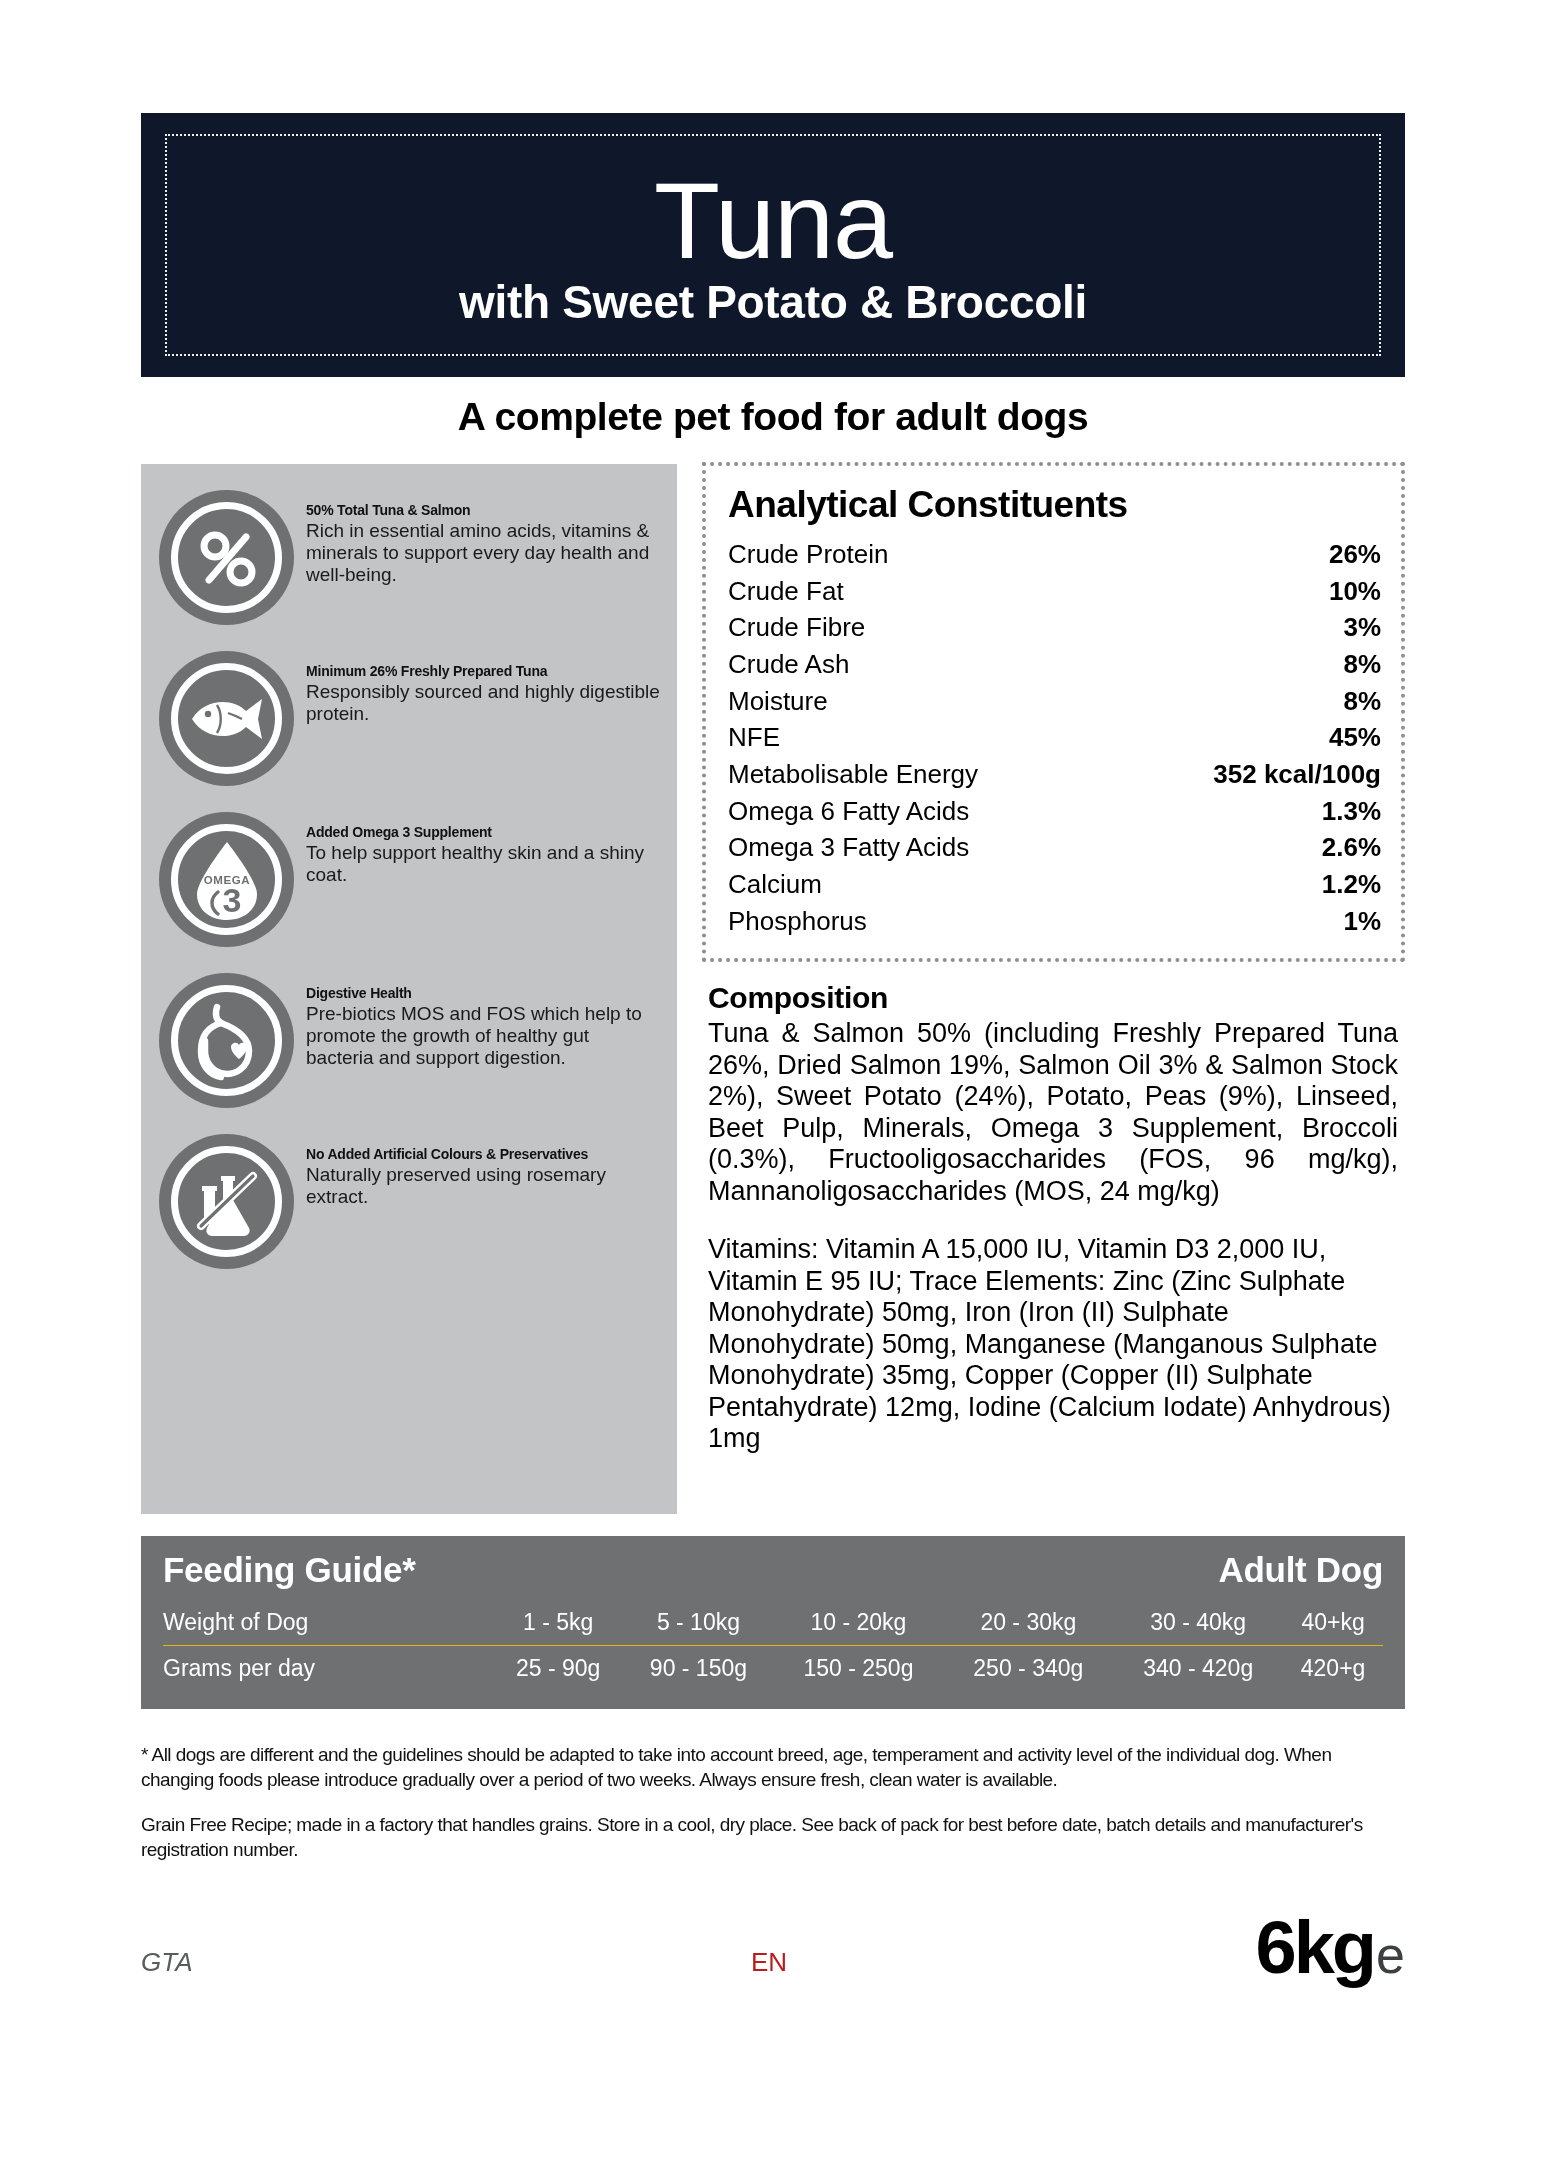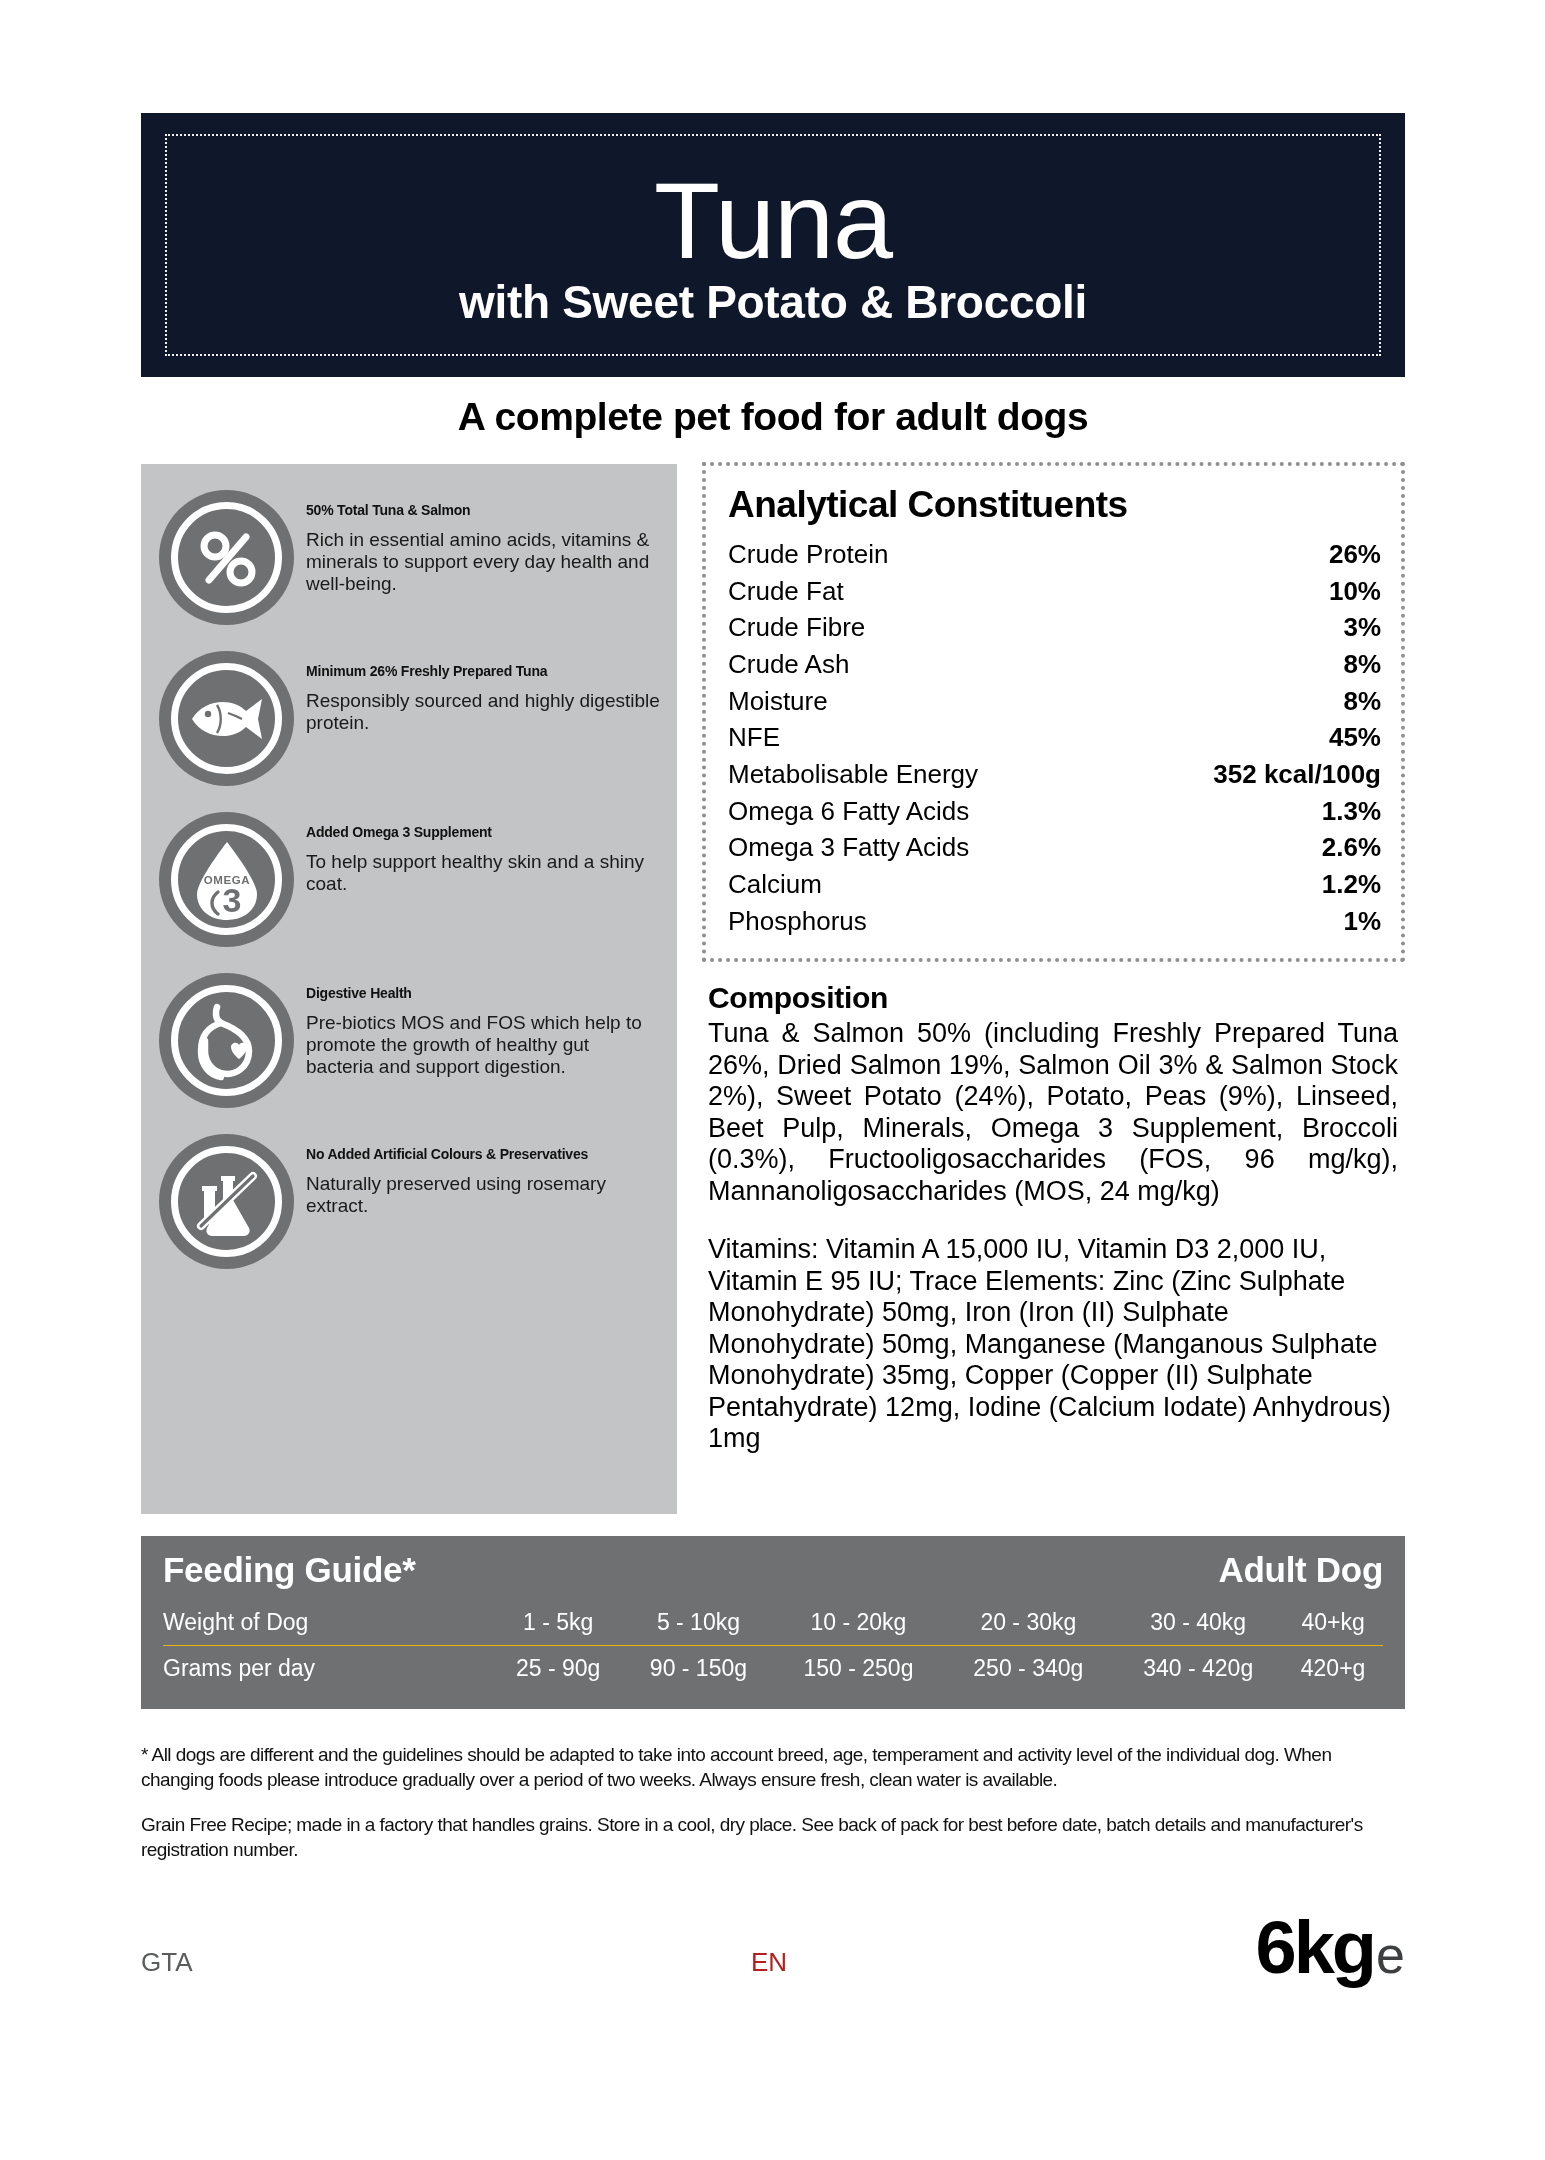--- a/index.html
+++ b/index.html
@@ -119,21 +119,21 @@
     font-size: 14px;
     font-weight: bold;
     line-height: 1.18;
     letter-spacing: -0.2px;
     color: #111;
   }
   .feature-desc {
     font-size: 19px;
     line-height: 1.16;
     color: #1a1a1a;
-    margin-top: 10px;
+    margin-top: 1px;
   }
 
   
   .analytical-box {
     position: absolute;
     left: 702px;
     top: 462px;
     width: 703px;
     height: 500px;
     border: 4px dotted #8c8e90;
@@ -237,20 +237,21 @@
     top: 1880px;
     width: 1264px;
     height: 110px;
   }
   .code-gta {
     position: absolute;
     left: 0;
     bottom: 12px;
     font-size: 26px;
     color: #5a5c5e;
+    font-style: italic;
   }
   .code-lang {
     position: absolute;
     left: 610px;
     bottom: 12px;
     font-size: 26px;
     color: #b91c1c;
   }
   .weight-block {
     position: absolute;

